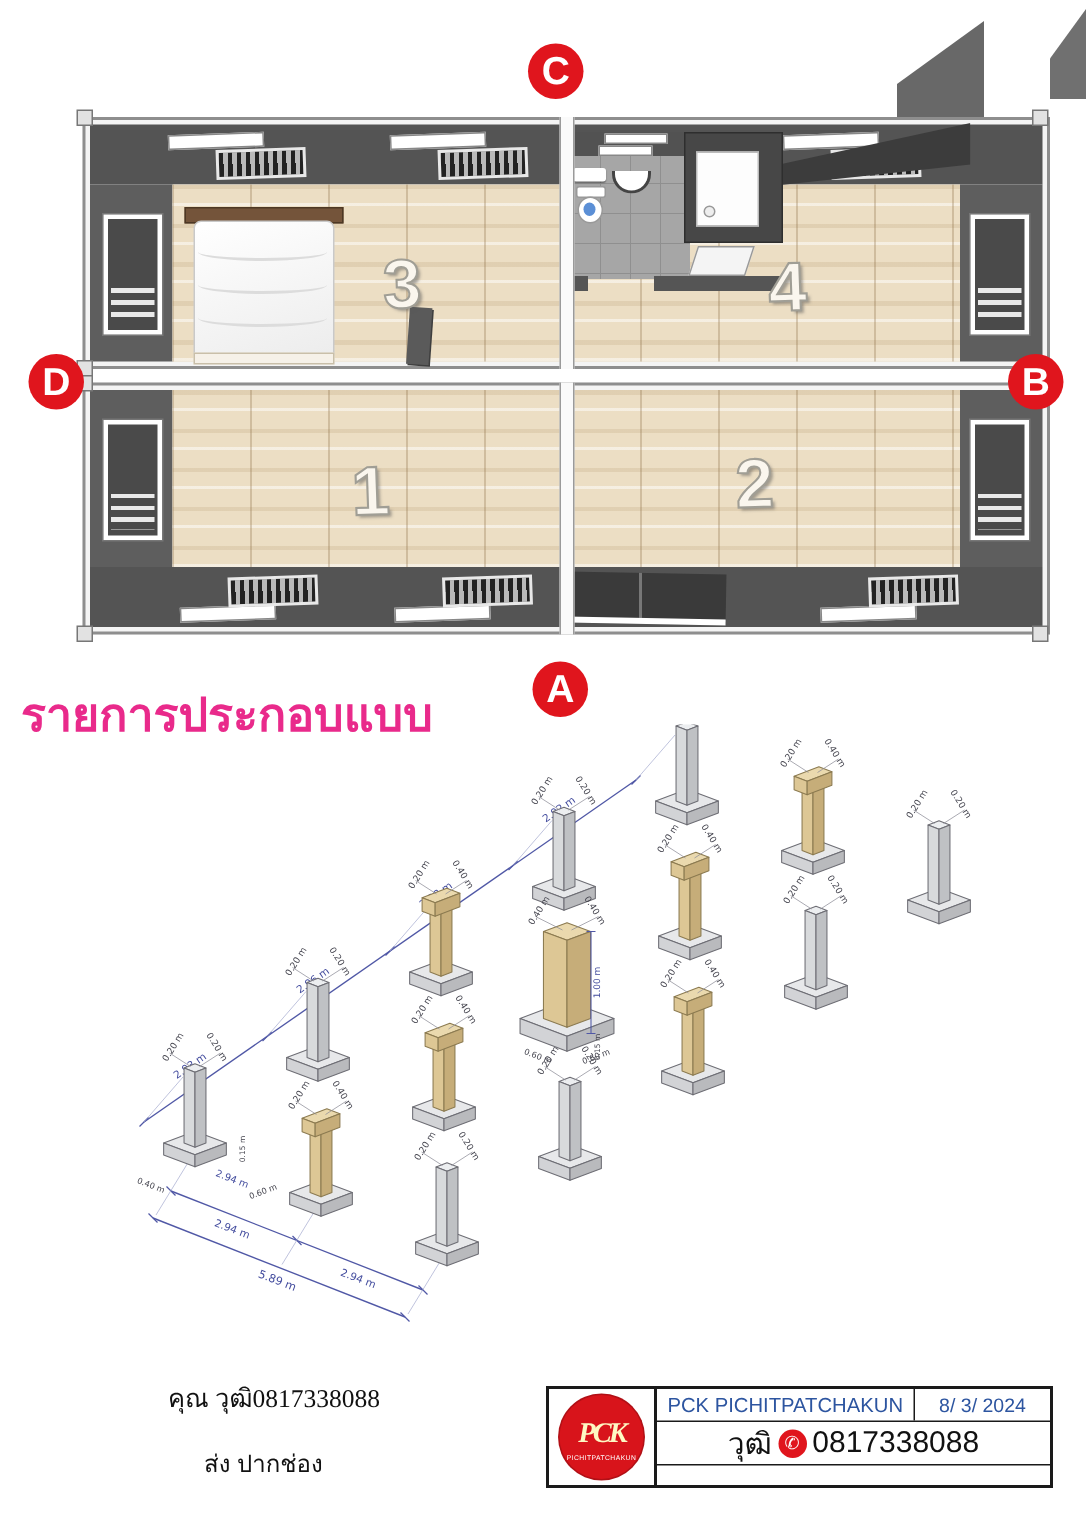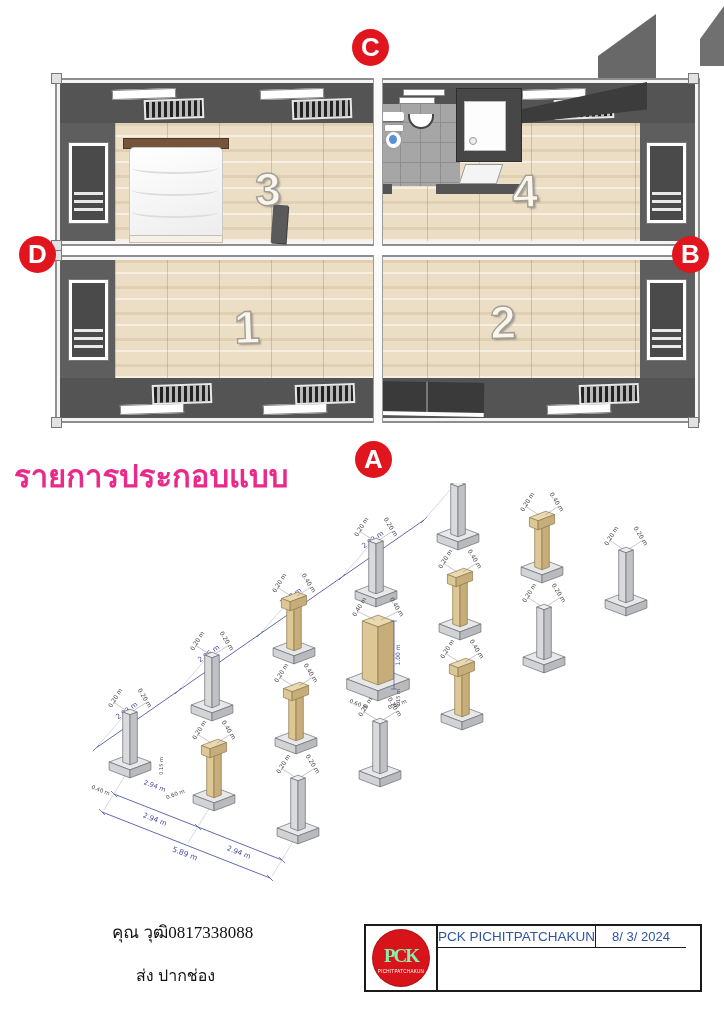--- a/index.html
+++ b/index.html
@@ -121,24 +121,24 @@
   .contact-line1{font-size:17px;color:#111;font-family:Liberation Serif, serif;}
   .contact-line2{font-size:17px;color:#e02020;padding-left:28px;margin-top:7px;}
   .contact-line3{font-size:16px;color:#111;padding-left:24px;margin-top:18px;}
 
   
   .tblock{position:absolute;left:364px;top:924px;width:338px;height:68px;border:2px solid #1a1a1a;
       display:flex;box-sizing:border-box;background:#fff;z-index:10;}
   .tb-logo-cell{width:70px;border-right:2px solid #1a1a1a;display:flex;align-items:center;justify-content:center;}
   .logo-circle{width:56px;height:56px;border-radius:50%;background:#d8141b;display:flex;flex-direction:column;
       align-items:center;justify-content:center;box-shadow:0 0 0 1px #b11016;}
-  .logo-text{color:#86efac;font-family:"Liberation Serif","DejaVu Serif",serif;font-weight:bold;
+  .logo-text{color:#fef9c3;font-family:"Liberation Serif","DejaVu Serif",serif;font-style:italic;font-weight:bold;
       font-size:19px;letter-spacing:-2px;line-height:18px;margin-top:5px;}
   .logo-caption{color:#fff;font-size:4.5px;letter-spacing:.3px;margin-top:4px;white-space:nowrap;}
-  .tb-right{flex:1;display:flex;flex-direction:row;}
+  .tb-right{flex:1;display:flex;flex-direction:column;}
   .tb-row1{height:21px;display:flex;border-bottom:1.5px solid #1a1a1a;}
   .tb-company{flex:1;display:flex;align-items:center;justify-content:center;color:#2d55a0;font-size:13.5px;border-right:1.5px solid #1a1a1a;}
   .tb-date{width:90px;display:flex;align-items:center;justify-content:center;color:#2d55a0;font-size:13px;}
   .tb-row2{height:28px;display:flex;align-items:center;justify-content:center;font-size:20px;color:#111;border-bottom:1.5px solid #1a1a1a;}
   .phone-icon{display:inline-flex;width:19px;height:19px;border-radius:50%;background:#e0151d;color:#fff;
       font-size:12px;align-items:center;justify-content:center;margin:0 4px;}
   .tb-row3{flex:1;}
 </style>
 </head>
 <body>
@@ -442,15 +442,20 @@
     <div class="logo-circle">
       <div class="logo-text">PCK</div>
       <div class="logo-caption">PICHITPATCHAKUN</div>
     </div>
   </div>
   <div class="tb-right">
     <div class="tb-row1">
       <div class="tb-company">PCK PICHITPATCHAKUN</div>
       <div class="tb-date">8/ 3/ 2024</div>
     </div>
+    <div class="tb-row2">
+      <span>วุฒิ</span>
+      <span class="phone-icon">✆</span>
+      <span>0817338088</span>
+    </div>
     <div class="tb-row3"></div>
   </div>
 </div>
 
 </body></html>

